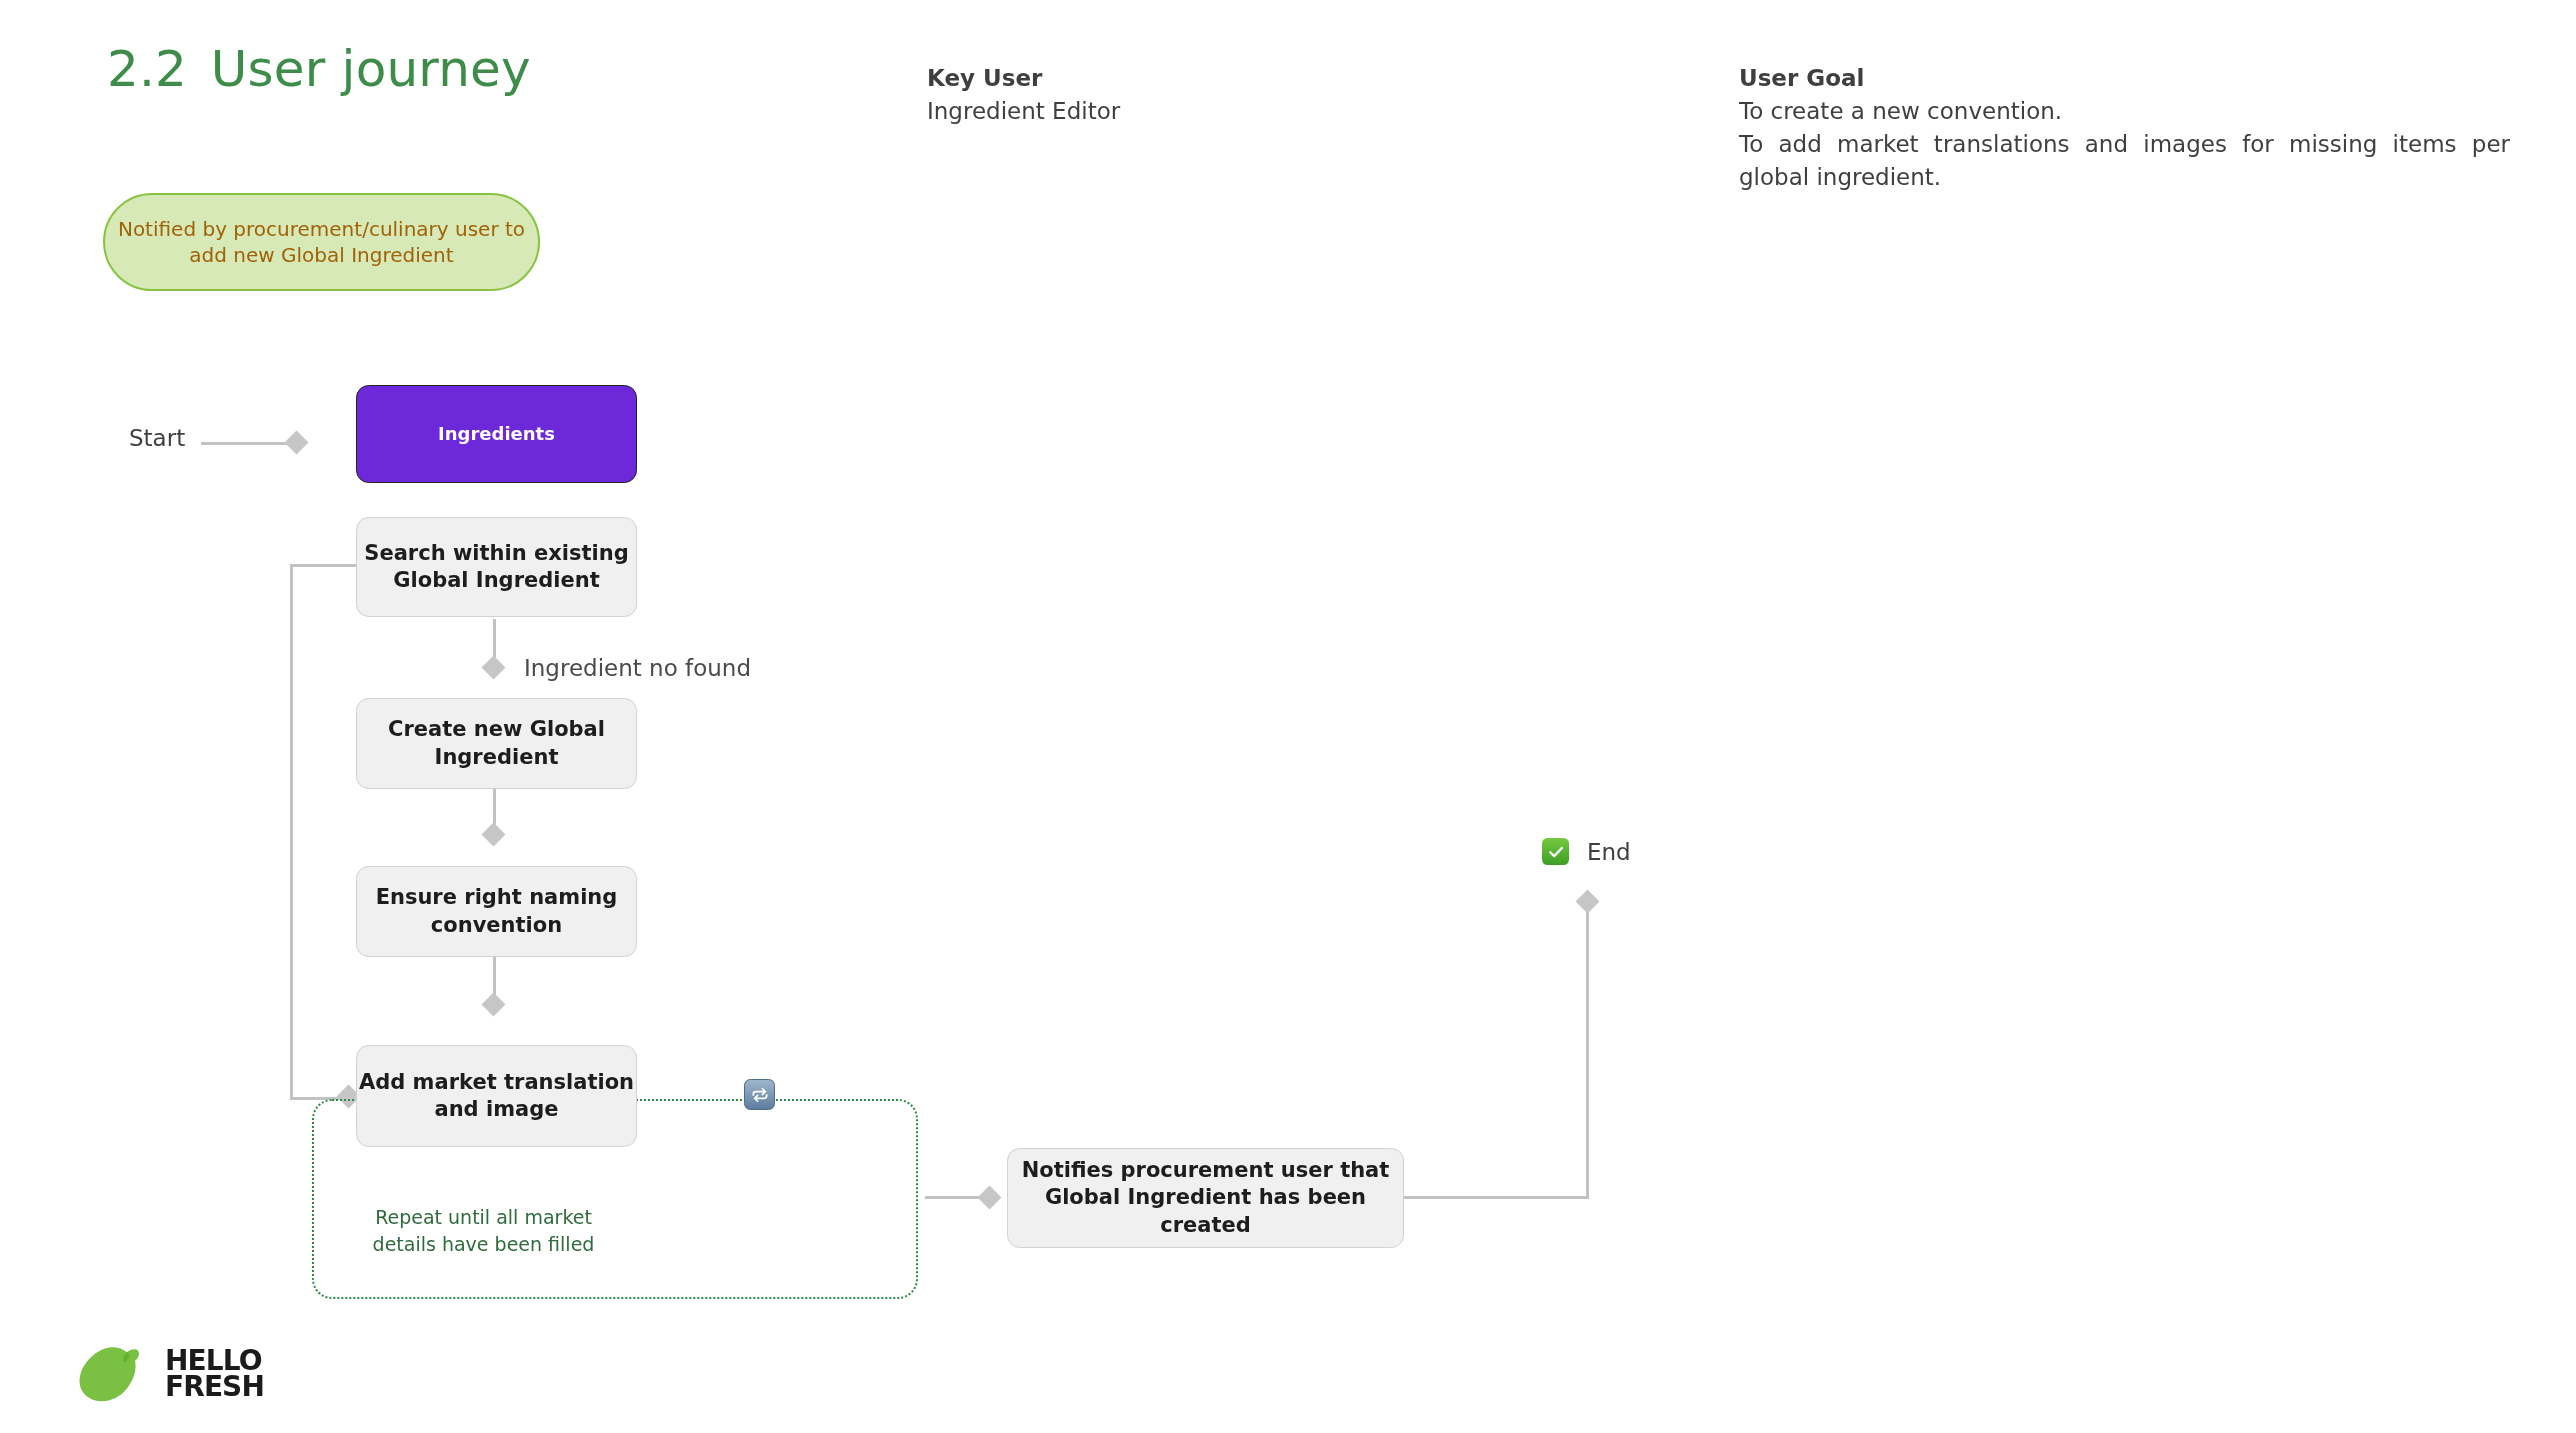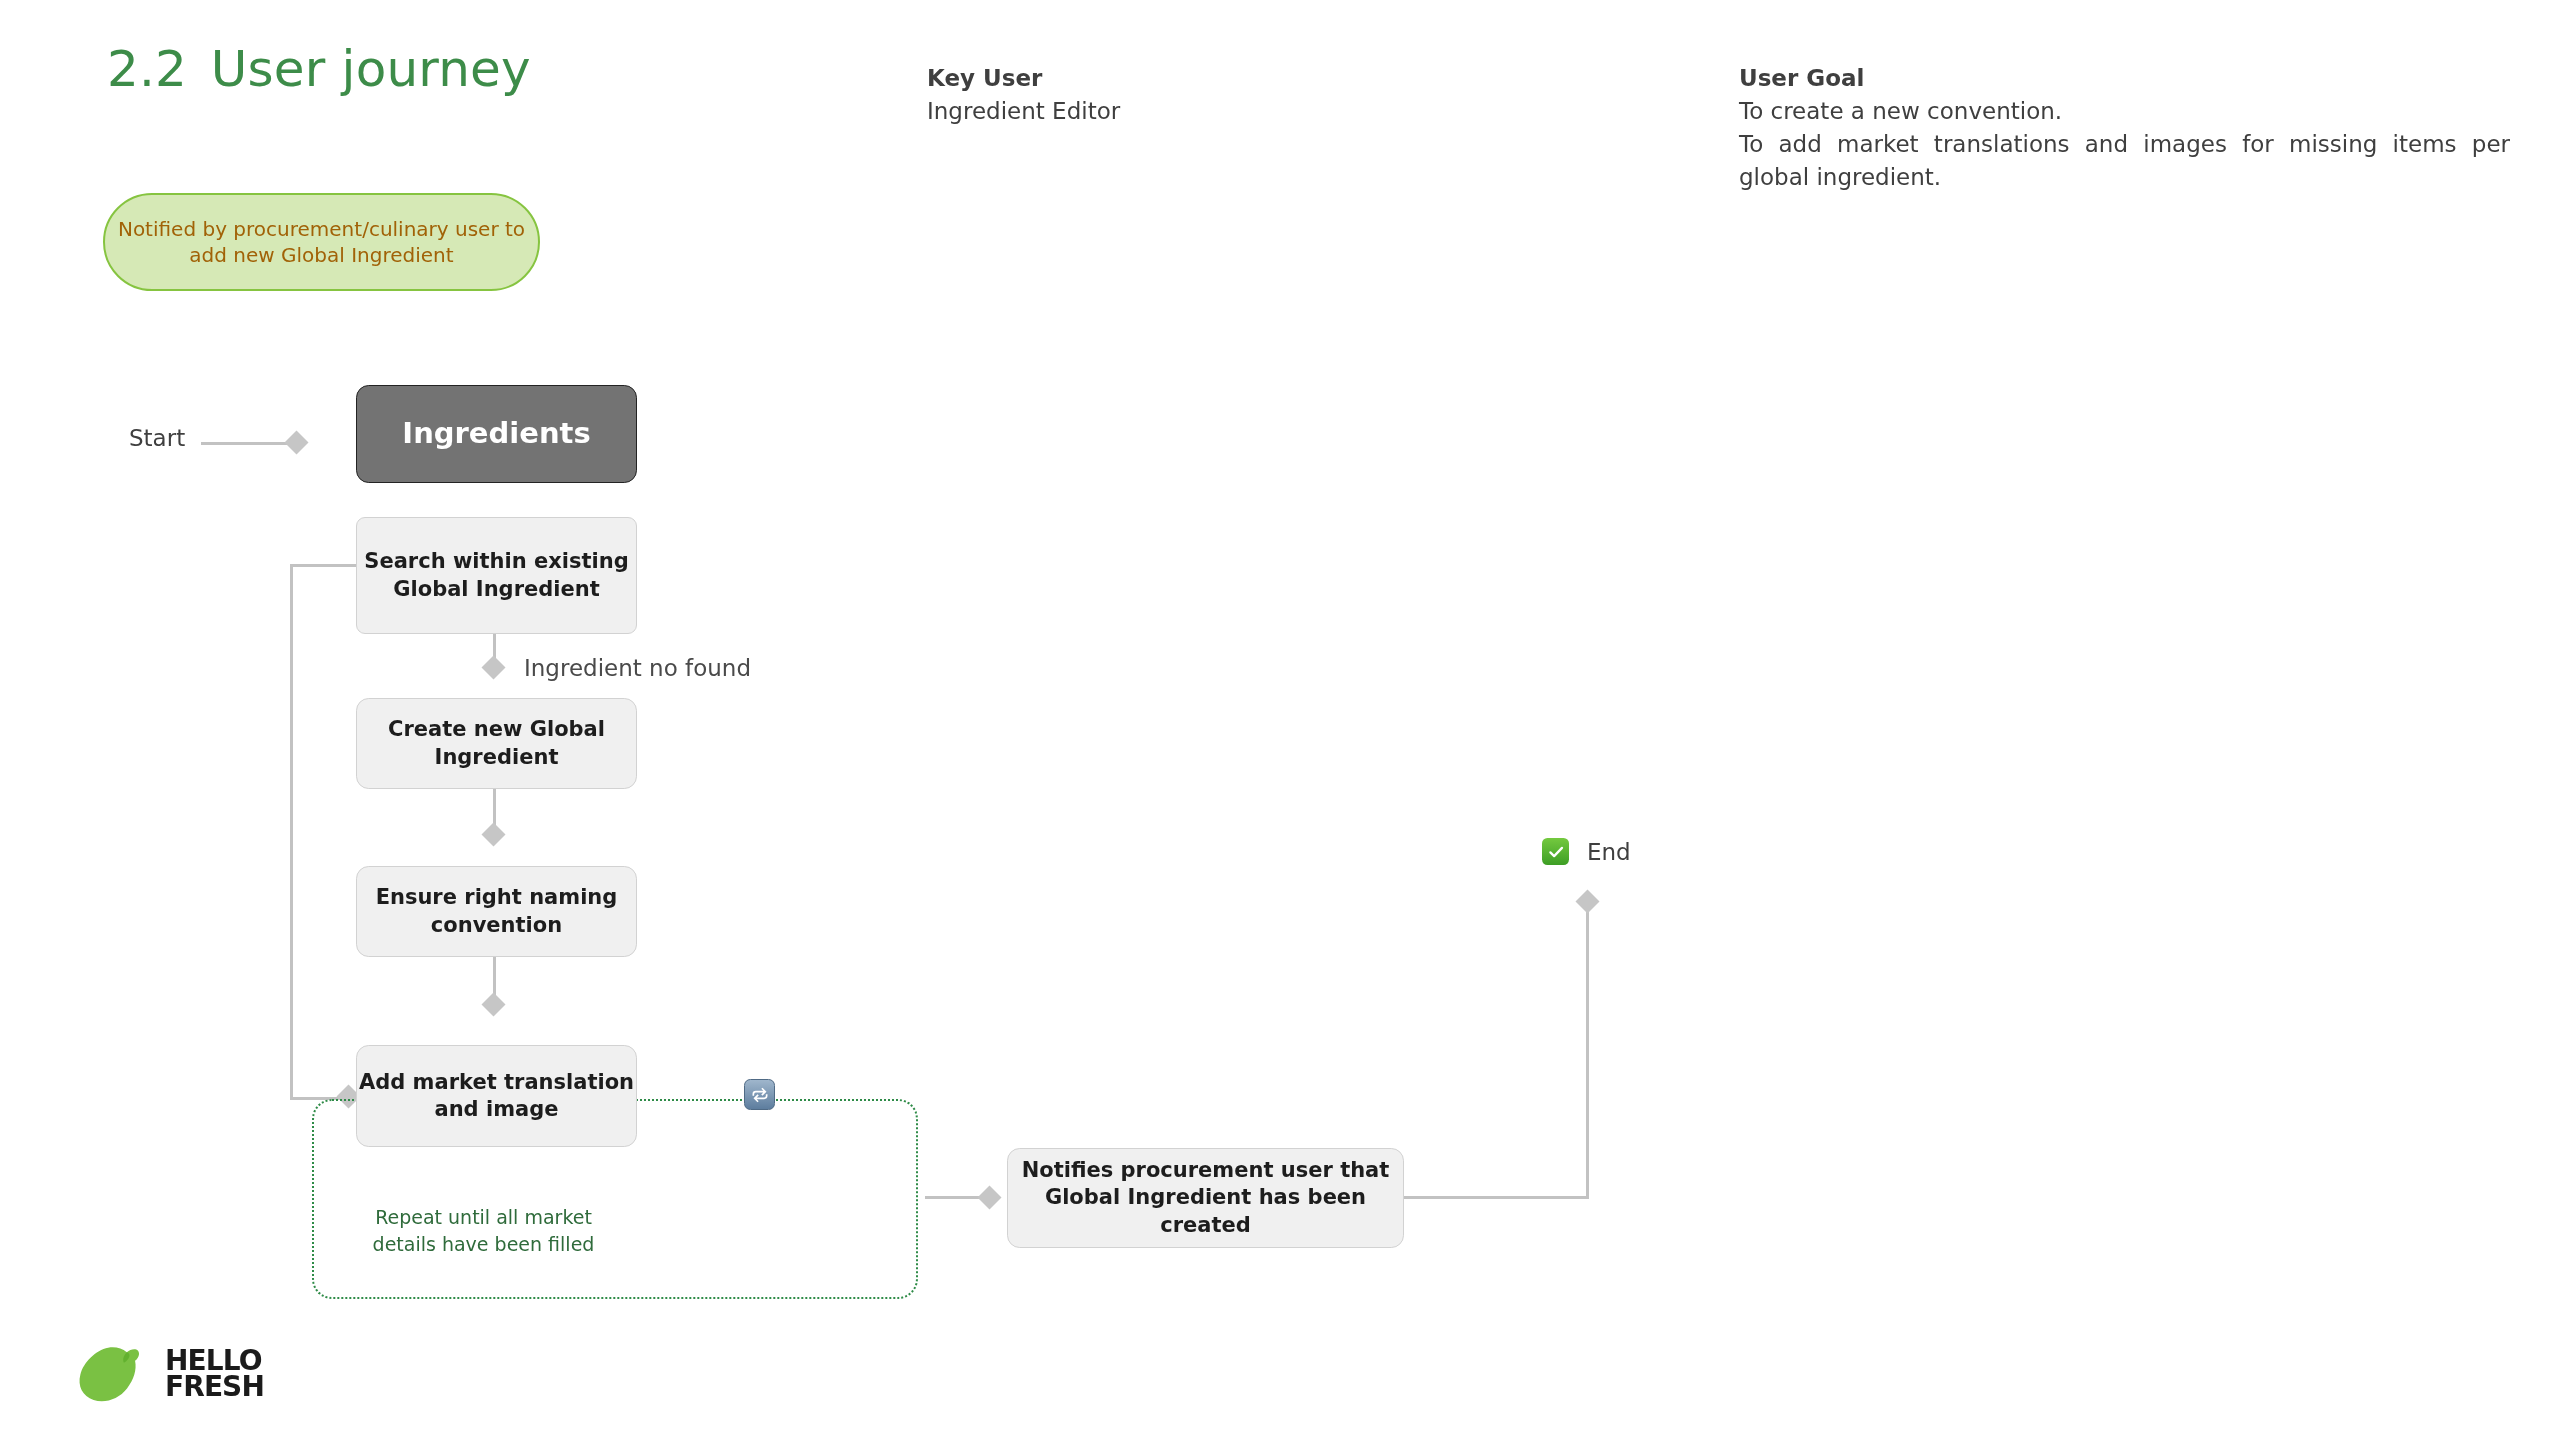--- a/index.html
+++ b/index.html
@@ -70,34 +70,34 @@
     box-sizing: border-box;
     border-radius: 12.7px;
     display: flex;
     align-items: center;
     justify-content: center;
     text-align: center;
     font-weight: bold;
     line-height: 1.3;
   }
   .node.dark {
-    background: #737373;
+    background: #6d28d9;
     color: #ffffff;
     border: 0.9px solid #232323;
-    font-size: 29px;
+    font-size: 18px;
   }
   .node.light {
     background: #f0f0f0;
     color: #1d1d1d;
     border: 1.8px solid #d2d2d2;
     font-size: 21px;
   }
 
   #node-ingredients      { left: 356px;  top: 385px;  width: 281px; height: 98px; }
-  #node-search           { left: 356px;  top: 517px;  width: 281px; height: 117px; border-radius: 9px; }
+  #node-search           { left: 356px;  top: 517px;  width: 281px; height: 100px; }
   #node-create           { left: 356px;  top: 698px;  width: 281px; height: 91px; }
   #node-naming           { left: 356px;  top: 866px;  width: 281px; height: 91px; }
   #node-addmarket        { left: 356px;  top: 1045px; width: 281px; height: 102px; }
   #node-notifies         { left: 1007px; top: 1148px; width: 397px; height: 100px; }
 
   
   .line {
     position: absolute;
     background: #c2c2c2;
   }

